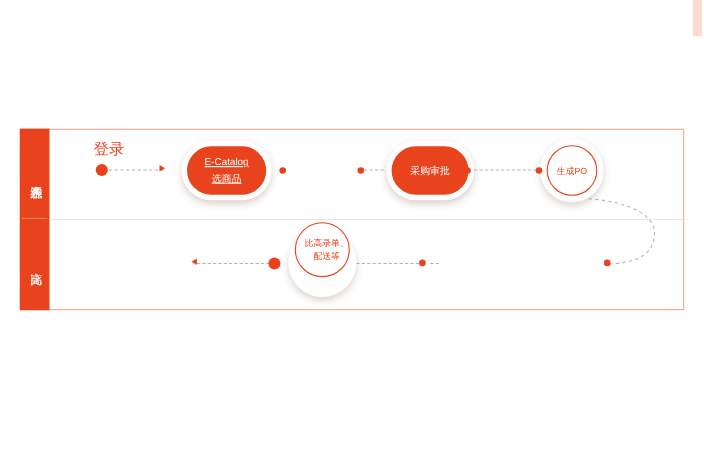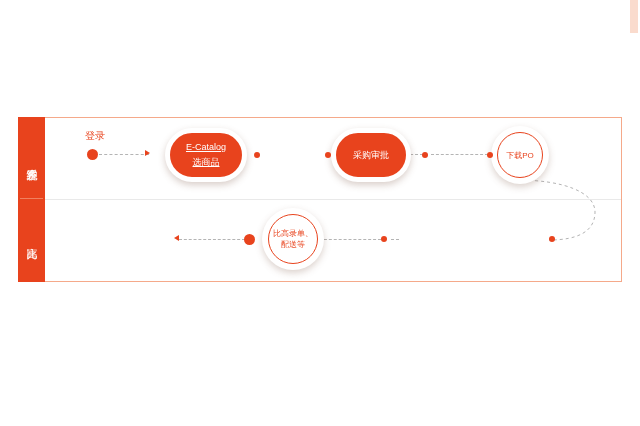--- a/index.html
+++ b/index.html
@@ -120,24 +120,24 @@
     position: absolute;
     border-radius: 50%;
     background: #ffffff;
     box-shadow: 0 3px 7px rgba(120,80,60,0.26);
     z-index: 3;
   }
   .node.circle .node-text { font-size: 8px; line-height: 11px; }
 
   
   #node-ecatalog  { left: 146px; top: 10px;  width: 82px;  height: 54px; text-decoration: underline; }
-  #node-approval  { left: 312px; top: 10px;  width: 80px;  height: 54px; text-align: right; }
+  #node-approval  { left: 332px; top: 10px;  width: 80px;  height: 54px; text-align: right; }
   #node-genpo     { left: 478px; top: 14px;  width: 46px;  height: 46px; }
   #halo-genpo     { left: 472px; top: 8px;   width: 58px;  height: 58px; }
-  #node-entry     { left: 249px; top: 96px;  width: 50px;  height: 50px; }
+  #node-entry     { left: 249px; top: 84px;  width: 50px;  height: 50px; align-items: flex-end; }
   #halo-entry     { left: 243px; top: 90px;  width: 62px;  height: 62px; }
   #node-download  { left: 378px; top: 96px;  width: 112px; height: 50px;
                     border-radius: 26px; }
   #node-download .node-text { font-size: 8px; line-height: 12px; }
 
   
   .dot {
     position: absolute;
     border-radius: 50%;
     background: #e8431d;
@@ -196,21 +196,21 @@
     width: 120px;
     height: 72px;
     z-index: 2;
     pointer-events: none;
   }
 
   
   .float-label {
     position: absolute;
     color: #e8431d;
-    font-size: 10px;
+    font-size: 14px;
     line-height: 11px;
     z-index: 6;
     white-space: nowrap;
   }
   #label-login { left: 66px; top: 12px; }
 </style>
 </head>
 <body>
 
 <div class="corner-tab"></div>
@@ -243,21 +243,21 @@
   <div class="node pill" id="node-approval">
     <span class="node-text">采购审批</span>
   </div>
 
   <div class="dot small" id="dot-b2"></div>
   <div class="conn" id="conn-3"></div>
   <div class="dot small" id="dot-c1"></div>
 
   <div class="node circle-halo" id="halo-genpo"></div>
   <div class="node circle" id="node-genpo">
-    <span class="node-text">下载PO</span>
+    <span class="node-text">生成PO</span>
   </div>
 
   <svg class="loop-curve" viewBox="0 0 120 72" preserveAspectRatio="none">
     <path d="M 26 4 C 72 4 104 16 104 36 C 104 56 86 64 58 64" fill="none" stroke="#b4b4b4" stroke-width="1" stroke-dasharray="3,3"></path>
   </svg>
 
   <div class="dot small" id="dot-loop"></div>
   <div class="conn" id="conn-4"></div>
 
 

